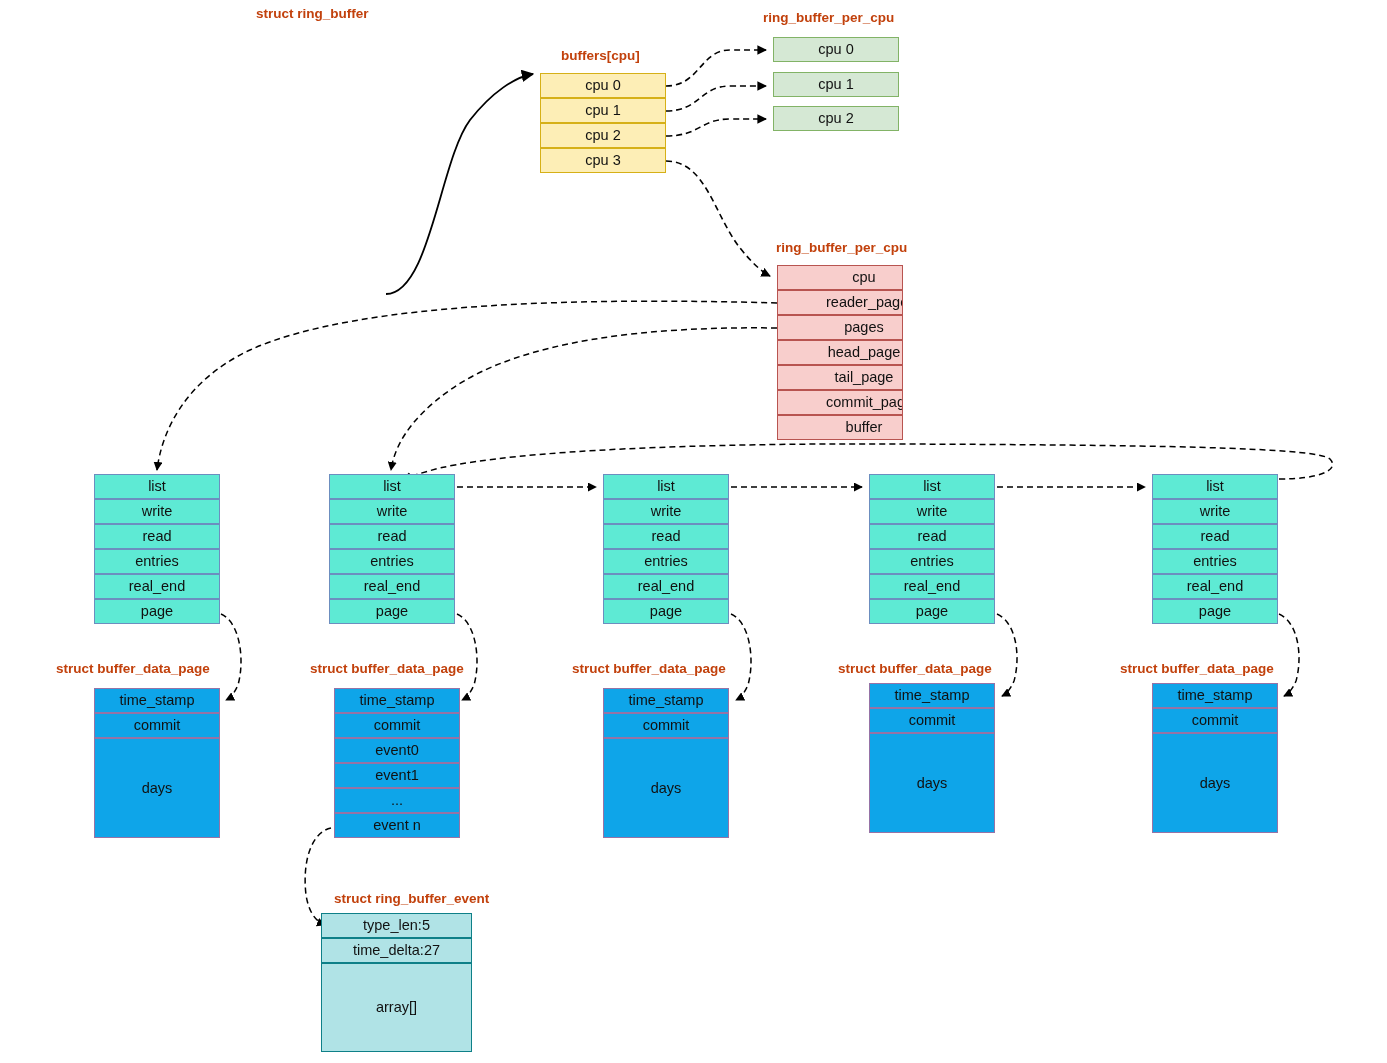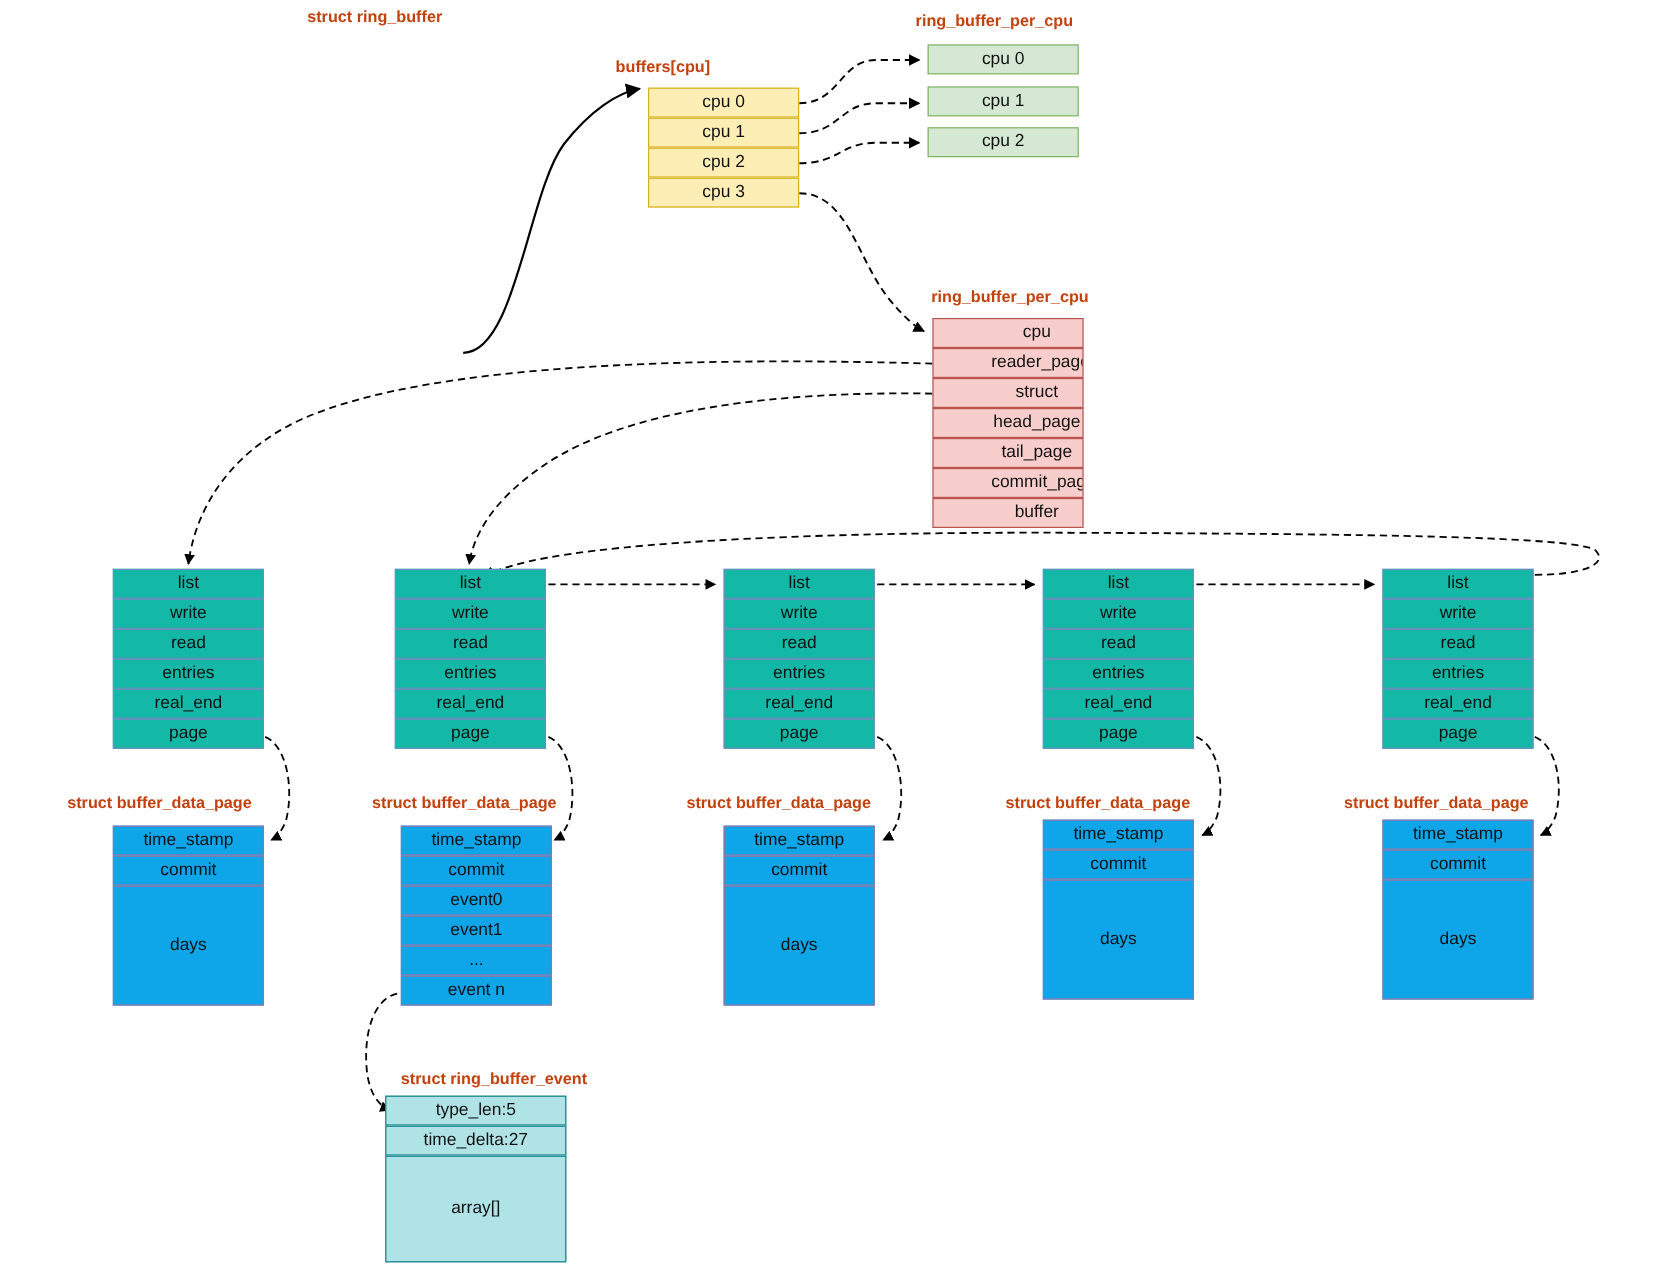--- a/index.html
+++ b/index.html
@@ -20,21 +20,21 @@
     border-style:solid;border-width:1px;
     overflow:hidden;white-space:nowrap;
   }
   .struct .row.tall{height:auto;}
 
   
   .theme-orange .row{background:#fde9ca;border-color:#d6a417;}
   .theme-yellow .row{background:#fdeeb6;border-color:#d6b017;}
   .theme-green  .row{background:#d5e8d4;border-color:#82b366;}
   .theme-red    .row{background:#f8cecc;border-color:#b85450;padding-left:48px;}
-  .theme-blue   .row{background:#14b8a6;border-color:#6c8ebf;}
+  .theme-blue   .row{background:#5eead4;border-color:#6c8ebf;}
   .theme-purple .row{background:#0ea5e9;border-color:#9673a6;}
   .theme-teal   .row{background:#b0e3e6;border-color:#0e8088;}
 
   .caption{
     position:absolute;
     font-size:13.5px;
     font-weight:bold;
     color:#c2410c;
     white-space:nowrap;
   }
@@ -83,21 +83,21 @@
     <path d="M 457 614 C 476 622 481 660 474 685 C 470 694 466 698 462 700" fill="none" stroke="#000" stroke-width="1.5" stroke-dasharray="6,4" marker-end="url(#arrowS)"></path>
     <path d="M 731 614 C 750 622 755 660 748 685 C 744 694 740 698 736 700" fill="none" stroke="#000" stroke-width="1.5" stroke-dasharray="6,4" marker-end="url(#arrowS)"></path>
     <path d="M 997 614 C 1016 622 1021 656 1014 681 C 1010 690 1006 694 1002 696" fill="none" stroke="#000" stroke-width="1.5" stroke-dasharray="6,4" marker-end="url(#arrowS)"></path>
     <path d="M 1279 614 C 1298 622 1303 656 1296 681 C 1292 690 1288 694 1284 696" fill="none" stroke="#000" stroke-width="1.5" stroke-dasharray="6,4" marker-end="url(#arrowS)"></path>
 
     <path d="M 331 828 C 312 832 302 860 306 895 C 309 914 317 922 325 925" fill="none" stroke="#000" stroke-width="1.5" stroke-dasharray="6,4" marker-end="url(#arrowS)"></path>
   </svg>
 
   <div class="caption" style="left:256px;top:6px;">struct ring_buffer</div>
 
-  <div class="caption" style="left:513px;top:48px;">buffers[cpu]</div>
+  <div class="caption" style="left:561px;top:48px;">buffers[cpu]</div>
   <div class="struct theme-yellow" id="buffers-array" style="left:540px;top:73px;width:126px;">
     <div class="row">cpu 0</div>
     <div class="row">cpu 1</div>
     <div class="row">cpu 2</div>
     <div class="row">cpu 3</div>
   </div>
 
   <div class="caption" style="left:763px;top:10px;">ring_buffer_per_cpu</div>
   <div class="struct theme-green" style="left:773px;top:37px;width:126px;">
     <div class="row">cpu 0</div>
@@ -106,21 +106,21 @@
     <div class="row">cpu 1</div>
   </div>
   <div class="struct theme-green" style="left:773px;top:106px;width:126px;">
     <div class="row">cpu 2</div>
   </div>
 
   <div class="caption" style="left:776px;top:240px;">ring_buffer_per_cpu</div>
   <div class="struct theme-red" id="per-cpu-struct" style="left:777px;top:265px;width:126px;">
     <div class="row">cpu</div>
     <div class="row">reader_page</div>
-    <div class="row">struct</div>
+    <div class="row">pages</div>
     <div class="row">head_page</div>
     <div class="row">tail_page</div>
     <div class="row">commit_page</div>
     <div class="row">buffer</div>
   </div>
 
   <div class="struct theme-blue" style="left:94px;top:474px;width:126px;">
     <div class="row">list</div>
     <div class="row">write</div>
     <div class="row">read</div>

